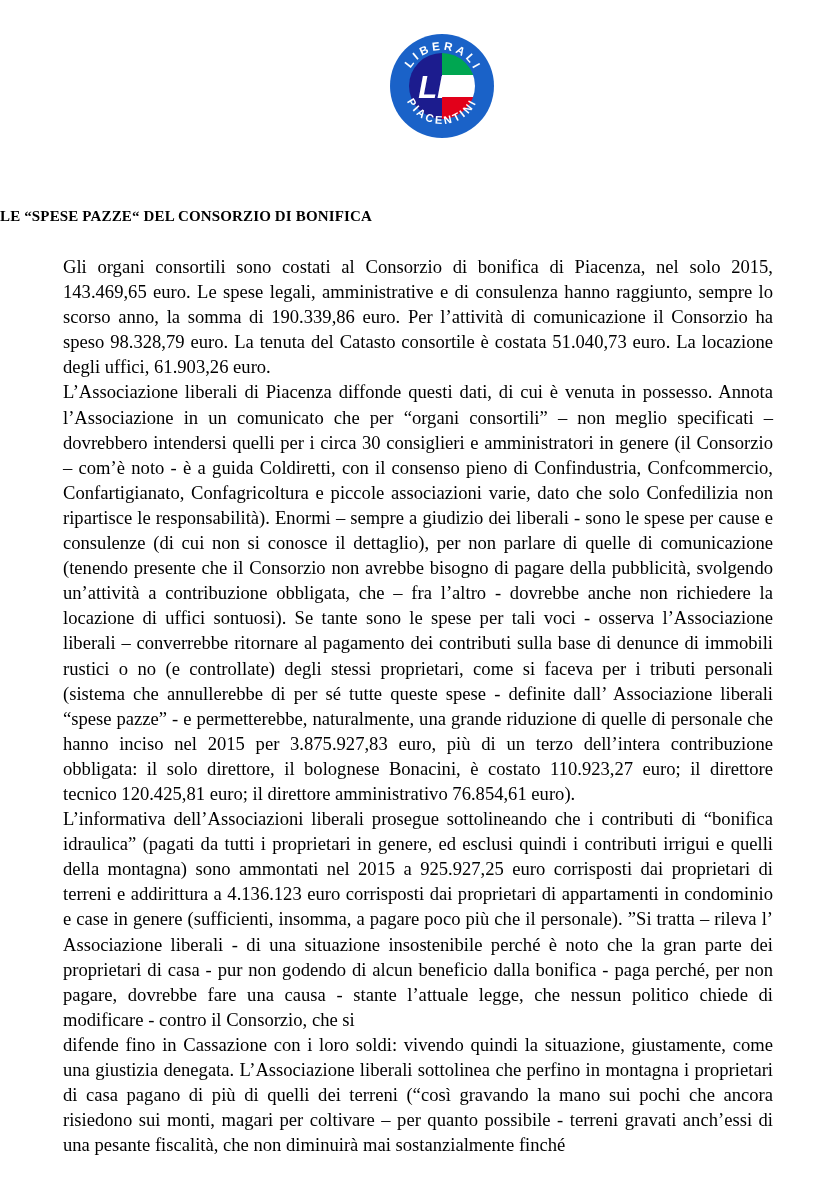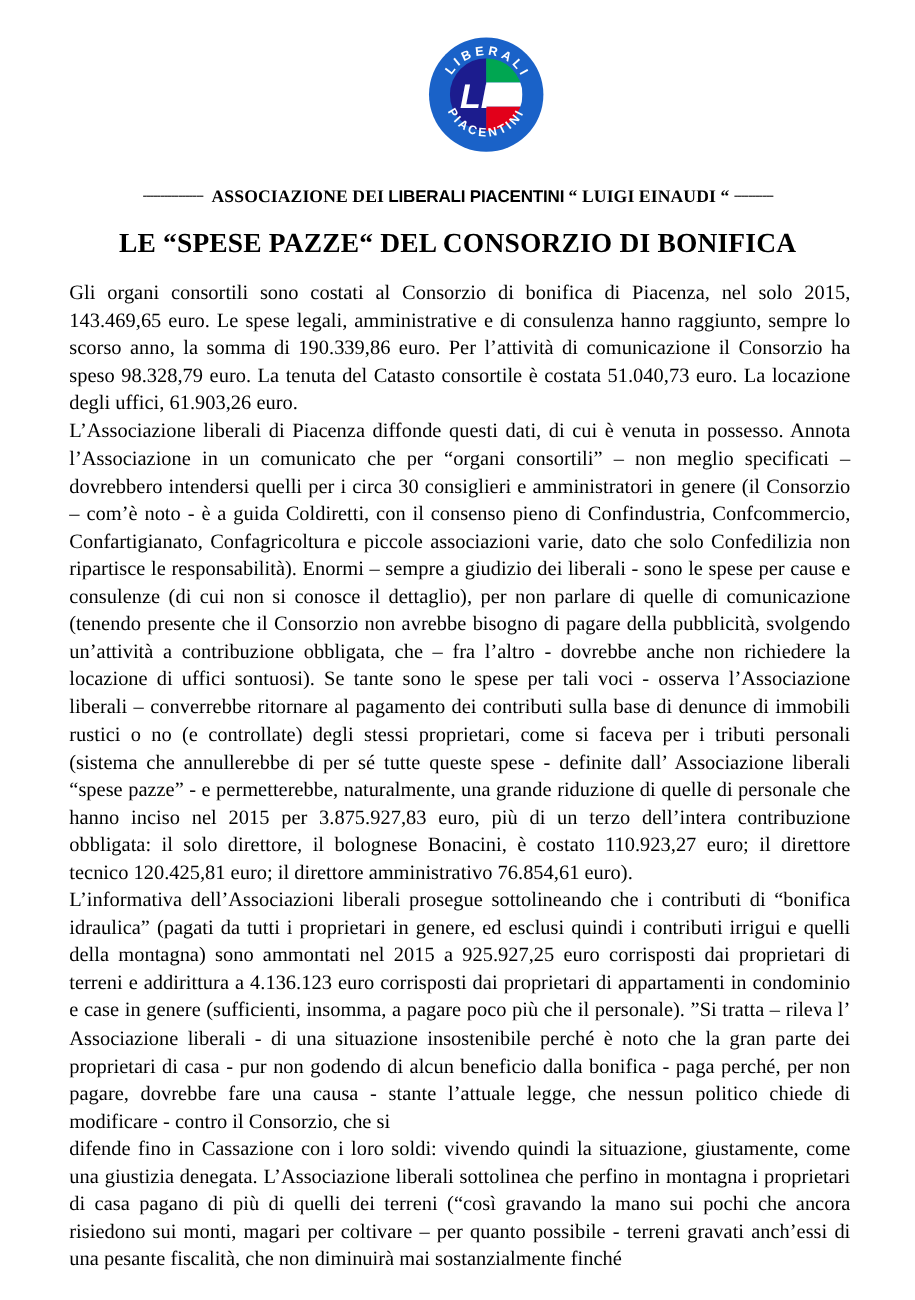--- a/index.html
+++ b/index.html
@@ -76,22 +76,22 @@
     font-weight: bold;
     font-size: 16px;
   }
 
   
   .doc-title {
     position: absolute;
     top: 208px;
     left: 0;
     width: 832px;
-    text-align: center;
-    font-size: 25px;
+    text-align: left;
+    font-size: 15px;
     font-weight: bold;
     letter-spacing: 0.15px;
     white-space: nowrap;
   }
 
   
   .body-text {
     position: absolute;
     top: 254px;
     left: 63px;
@@ -139,23 +139,20 @@
         <text font-family="'Liberation Sans','DejaVu Sans',sans-serif" font-size="11.5" font-weight="bold" fill="#ffffff" letter-spacing="3.4">
           <textPath href="#arcTop" startOffset="16%">LIBERALI</textPath>
         </text>
         <text font-family="'Liberation Sans','DejaVu Sans',sans-serif" font-size="11" font-weight="bold" fill="#ffffff" letter-spacing="2.6">
           <textPath href="#arcBot" startOffset="13%">PIACENTINI</textPath>
         </text>
       </svg>
     </div>
   </div>
 
-  <div class="assoc-line">
-    <span class="dash-left">-----------------</span><span>&nbsp;&nbsp;</span><span class="serif-part">ASSOCIAZIONE DEI</span><span>&nbsp;</span><span class="sans-part">LIBERALI PIACENTINI</span><span>&nbsp;</span><span class="einaudi-part">“ LUIGI EINAUDI “</span><span>&nbsp;</span><span class="dash-right">-----------</span>
-  </div>
 
   <div class="doc-title">LE “SPESE PAZZE“ DEL CONSORZIO DI BONIFICA</div>
 
   <div class="body-text">
     <p>Gli organi consortili sono costati al Consorzio di bonifica di Piacenza, nel solo 2015, 143.469,65 euro. Le spese legali, amministrative e di consulenza hanno raggiunto, sempre lo scorso anno, la somma di 190.339,86 euro. Per l’attività di comunicazione il Consorzio ha speso 98.328,79 euro. La tenuta del Catasto consortile è costata 51.040,73 euro. La locazione degli uffici, 61.903,26 euro.</p>
     <p>L’Associazione liberali di Piacenza diffonde questi dati, di cui è venuta in possesso. Annota l’Associazione in un comunicato che per “organi consortili” – non meglio specificati – dovrebbero intendersi quelli per i circa 30 consiglieri e amministratori in genere (il Consorzio – com’è noto - è a guida Coldiretti, con il consenso pieno di Confindustria, Confcommercio, Confartigianato, Confagricoltura e piccole associazioni varie, dato che solo Confedilizia non ripartisce le responsabilità). Enormi – sempre a giudizio dei liberali - sono le spese per cause e consulenze (di cui non si conosce il dettaglio), per non parlare di quelle di comunicazione (tenendo presente che il Consorzio non avrebbe bisogno di pagare della pubblicità, svolgendo un’attività a contribuzione obbligata, che – fra l’altro - dovrebbe anche non richiedere la locazione di uffici sontuosi). Se tante sono le spese per tali voci - osserva l’Associazione liberali – converrebbe ritornare al pagamento dei contributi sulla base di denunce di immobili rustici o no (e controllate) degli stessi proprietari, come si faceva per i tributi personali (sistema che annullerebbe di per sé tutte queste spese - definite dall’ Associazione liberali “spese pazze” - e permetterebbe, naturalmente, una grande riduzione di quelle di personale che hanno inciso nel 2015 per 3.875.927,83 euro, più di un terzo dell’intera contribuzione obbligata: il solo direttore, il bolognese Bonacini, è costato 110.923,27 euro; il direttore tecnico 120.425,81 euro; il direttore amministrativo 76.854,61 euro).</p>
     <p>L’informativa dell’Associazioni liberali prosegue sottolineando che i contributi di “bonifica idraulica” (pagati da tutti i proprietari in genere, ed esclusi quindi i contributi irrigui e quelli della montagna) sono ammontati nel 2015 a 925.927,25 euro corrisposti dai proprietari di terreni e addirittura a 4.136.123 euro corrisposti dai proprietari di appartamenti in condominio e case in genere (sufficienti, insomma, a pagare poco più che il personale). ”Si tratta – rileva l’ Associazione liberali - di una situazione insostenibile perché è noto che la gran parte dei proprietari di casa - pur non godendo di alcun beneficio dalla bonifica - paga perché, per non pagare, dovrebbe fare una causa - stante l’attuale legge, che nessun  politico chiede  di  modificare - contro il Consorzio, che si</p>
     <p>difende fino in Cassazione con i loro soldi: vivendo quindi la situazione, giustamente, come una giustizia denegata. L’Associazione liberali sottolinea che perfino in montagna i proprietari di casa pagano di più di quelli dei terreni (“così gravando la mano sui pochi che ancora risiedono sui monti, magari per coltivare – per quanto possibile - terreni gravati anch’essi di una pesante fiscalità, che non diminuirà mai sostanzialmente finché</p>
   </div>
 

